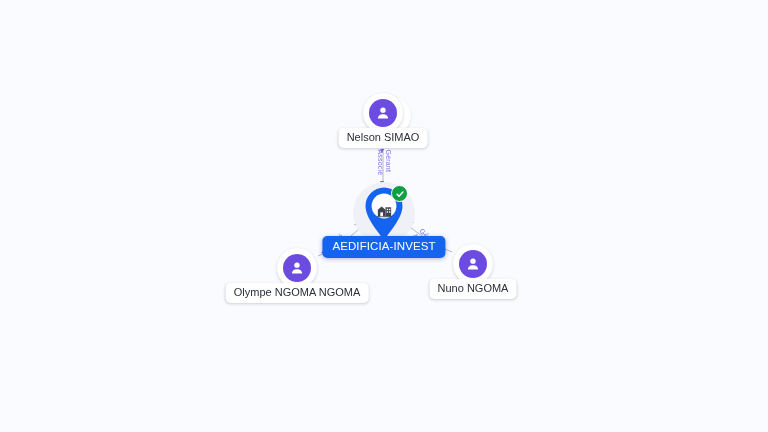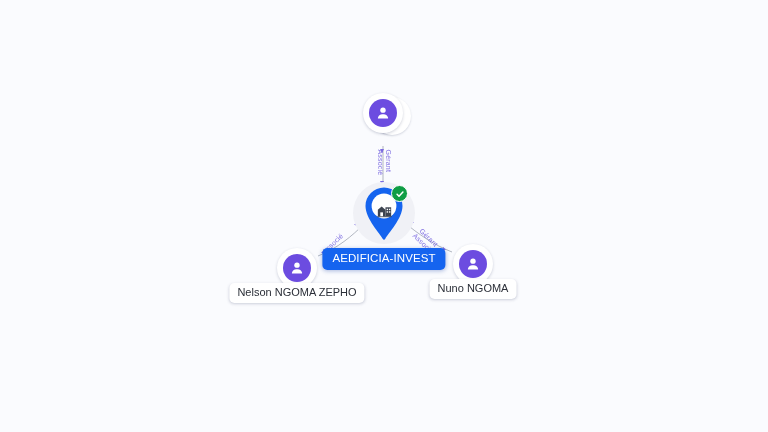--- a/index.html
+++ b/index.html
@@ -213,32 +213,33 @@
     <div class="person-stack-2"></div>
     <div class="person-ring">
       <div class="avatar-circle">
         <svg width="18" height="18" viewBox="0 0 24 24" fill="#ffffff">
           <circle cx="12" cy="8.2" r="3.6"></circle>
           <path d="M5.2 19.2c0-3.6 3.1-5.6 6.8-5.6s6.8 2 6.8 5.6z"></path>
         </svg>
       </div>
     </div>
   </div>
+  <div class="name-label" style="left:383px; top:128px;">Nelson SIMAO</div>
 
   <div class="node" style="left:297px; top:268px;">
     <div class="person-ring">
       <div class="avatar-circle">
         <svg width="18" height="18" viewBox="0 0 24 24" fill="#ffffff">
           <circle cx="12" cy="8.2" r="3.6"></circle>
           <path d="M5.2 19.2c0-3.6 3.1-5.6 6.8-5.6s6.8 2 6.8 5.6z"></path>
         </svg>
       </div>
     </div>
   </div>
-  <div class="name-label" style="left:297px; top:283px;">Nelson NGOMA ZEPHO</div>
+  <div class="name-label" style="left:297px; top:283px;">Olympe NGOMA NGOMA</div>
 
   <div class="node" style="left:473px; top:264px;">
     <div class="person-ring">
       <div class="avatar-circle">
         <svg width="18" height="18" viewBox="0 0 24 24" fill="#ffffff">
           <circle cx="12" cy="8.2" r="3.6"></circle>
           <path d="M5.2 19.2c0-3.6 3.1-5.6 6.8-5.6s6.8 2 6.8 5.6z"></path>
         </svg>
       </div>
     </div>
@@ -264,15 +265,15 @@
           <rect x="6.7" y="15.6" width="3.4" height="4.9" fill="#ffffff"></rect>
         </svg>
       </div>
       <div class="verified-badge">
         <svg width="10" height="10" viewBox="0 0 24 24" fill="none" stroke="#ffffff" stroke-width="3.6" stroke-linecap="round" stroke-linejoin="round">
           <path d="M5 12.8l4.6 4.6L19 7.4"></path>
         </svg>
       </div>
     </div>
   </div>
-  <div class="company-label" style="left:384px; top:248px;">AEDIFICIA-INVEST</div>
+  <div class="company-label" style="left:384px; top:236px;">AEDIFICIA-INVEST</div>
 
 </div>
 
 </body></html>

